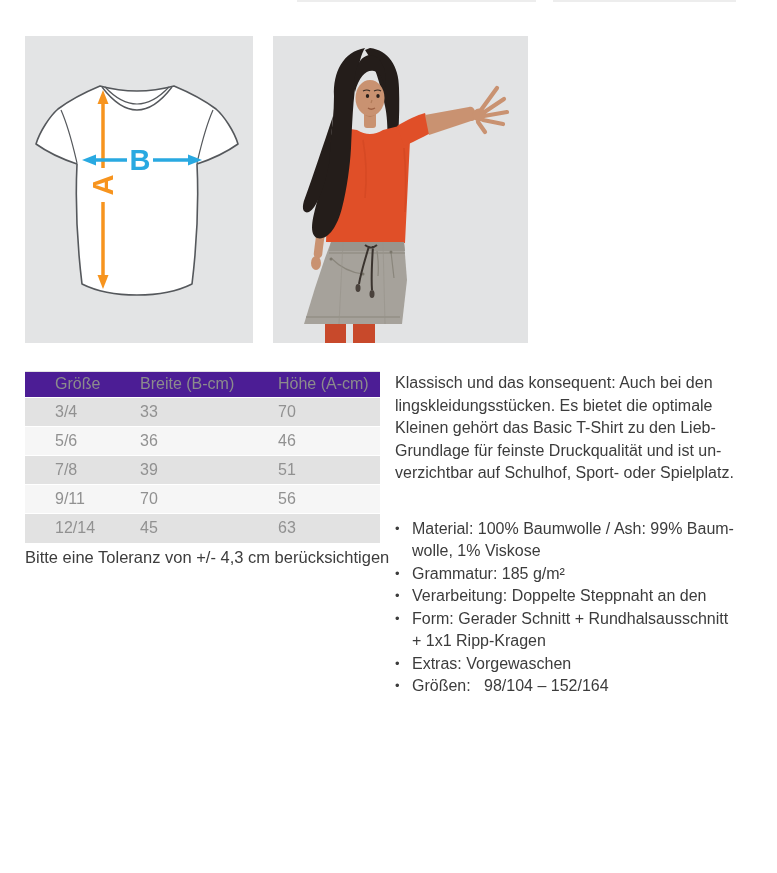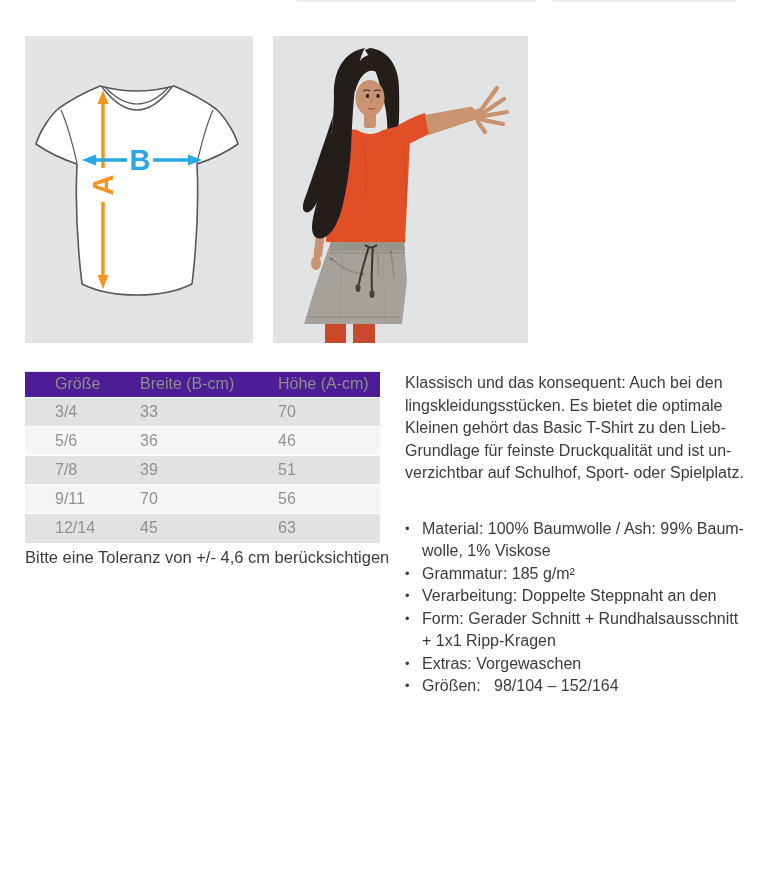--- a/index.html
+++ b/index.html
@@ -24,21 +24,21 @@
     border-top:1px solid #e3e3e3; background:#4c1d95; height:26px; padding:2px 0 4px 0; }
   table.size td { color:#919191; height:29px; border-top:1px solid #fff; }
   table.size th:nth-child(1), table.size td:nth-child(1){ width:115px; padding-left:30px; }
   table.size th:nth-child(2), table.size td:nth-child(2){ width:138px; }
   table.size tbody tr:nth-child(odd){ background:#e2e2e2; }
   table.size tbody tr:nth-child(even){ background:#f6f6f6; }
 
   #tolerance-note { left:25px; top:548px; font-size:16.5px; color:#3d3d3d; white-space:nowrap; }
 
   
-  #description { left:405px; top:372px; width:360px; font-size:16px; color:#3c3c3c; }
+  #description { left:395px; top:372px; width:360px; font-size:16px; color:#3c3c3c; }
   .intro-line { line-height:22.6px; white-space:pre; }
   ul.bullets { list-style:none; margin-top:33px; }
   ul.bullets li { display:flex; }
   .bullet-dot { width:17px; flex:0 0 17px; font-size:13px; line-height:22.5px; color:#3c3c3c; }
   .bullet-text { flex:1; }
   .bullet-line { line-height:22.5px; white-space:pre; }
 </style>
 </head>
 <body>
 
@@ -168,21 +168,21 @@
       </tr>
       <tr>
         <td>12/14</td>
         <td>45</td>
         <td>63</td>
       </tr>
     </tbody>
   </table>
 </div>
 
-<div class="abs" id="tolerance-note">Bitte eine Toleranz von +/- 4,6 cm berücksichtigen</div>
+<div class="abs" id="tolerance-note">Bitte eine Toleranz von +/- 4,3 cm berücksichtigen</div>
 
 <div class="abs" id="description">
   <div>
     <div class="intro-line">Klassisch und das konsequent: Auch bei den</div>
     <div class="intro-line">lingskleidungsstücken. Es bietet die optimale</div>
     <div class="intro-line">Kleinen gehört das Basic T-Shirt zu den Lieb-</div>
     <div class="intro-line">Grundlage für feinste Druckqualität und ist un-</div>
     <div class="intro-line">verzichtbar auf Schulhof, Sport- oder Spielplatz.</div>
   </div>
   <ul class="bullets">

